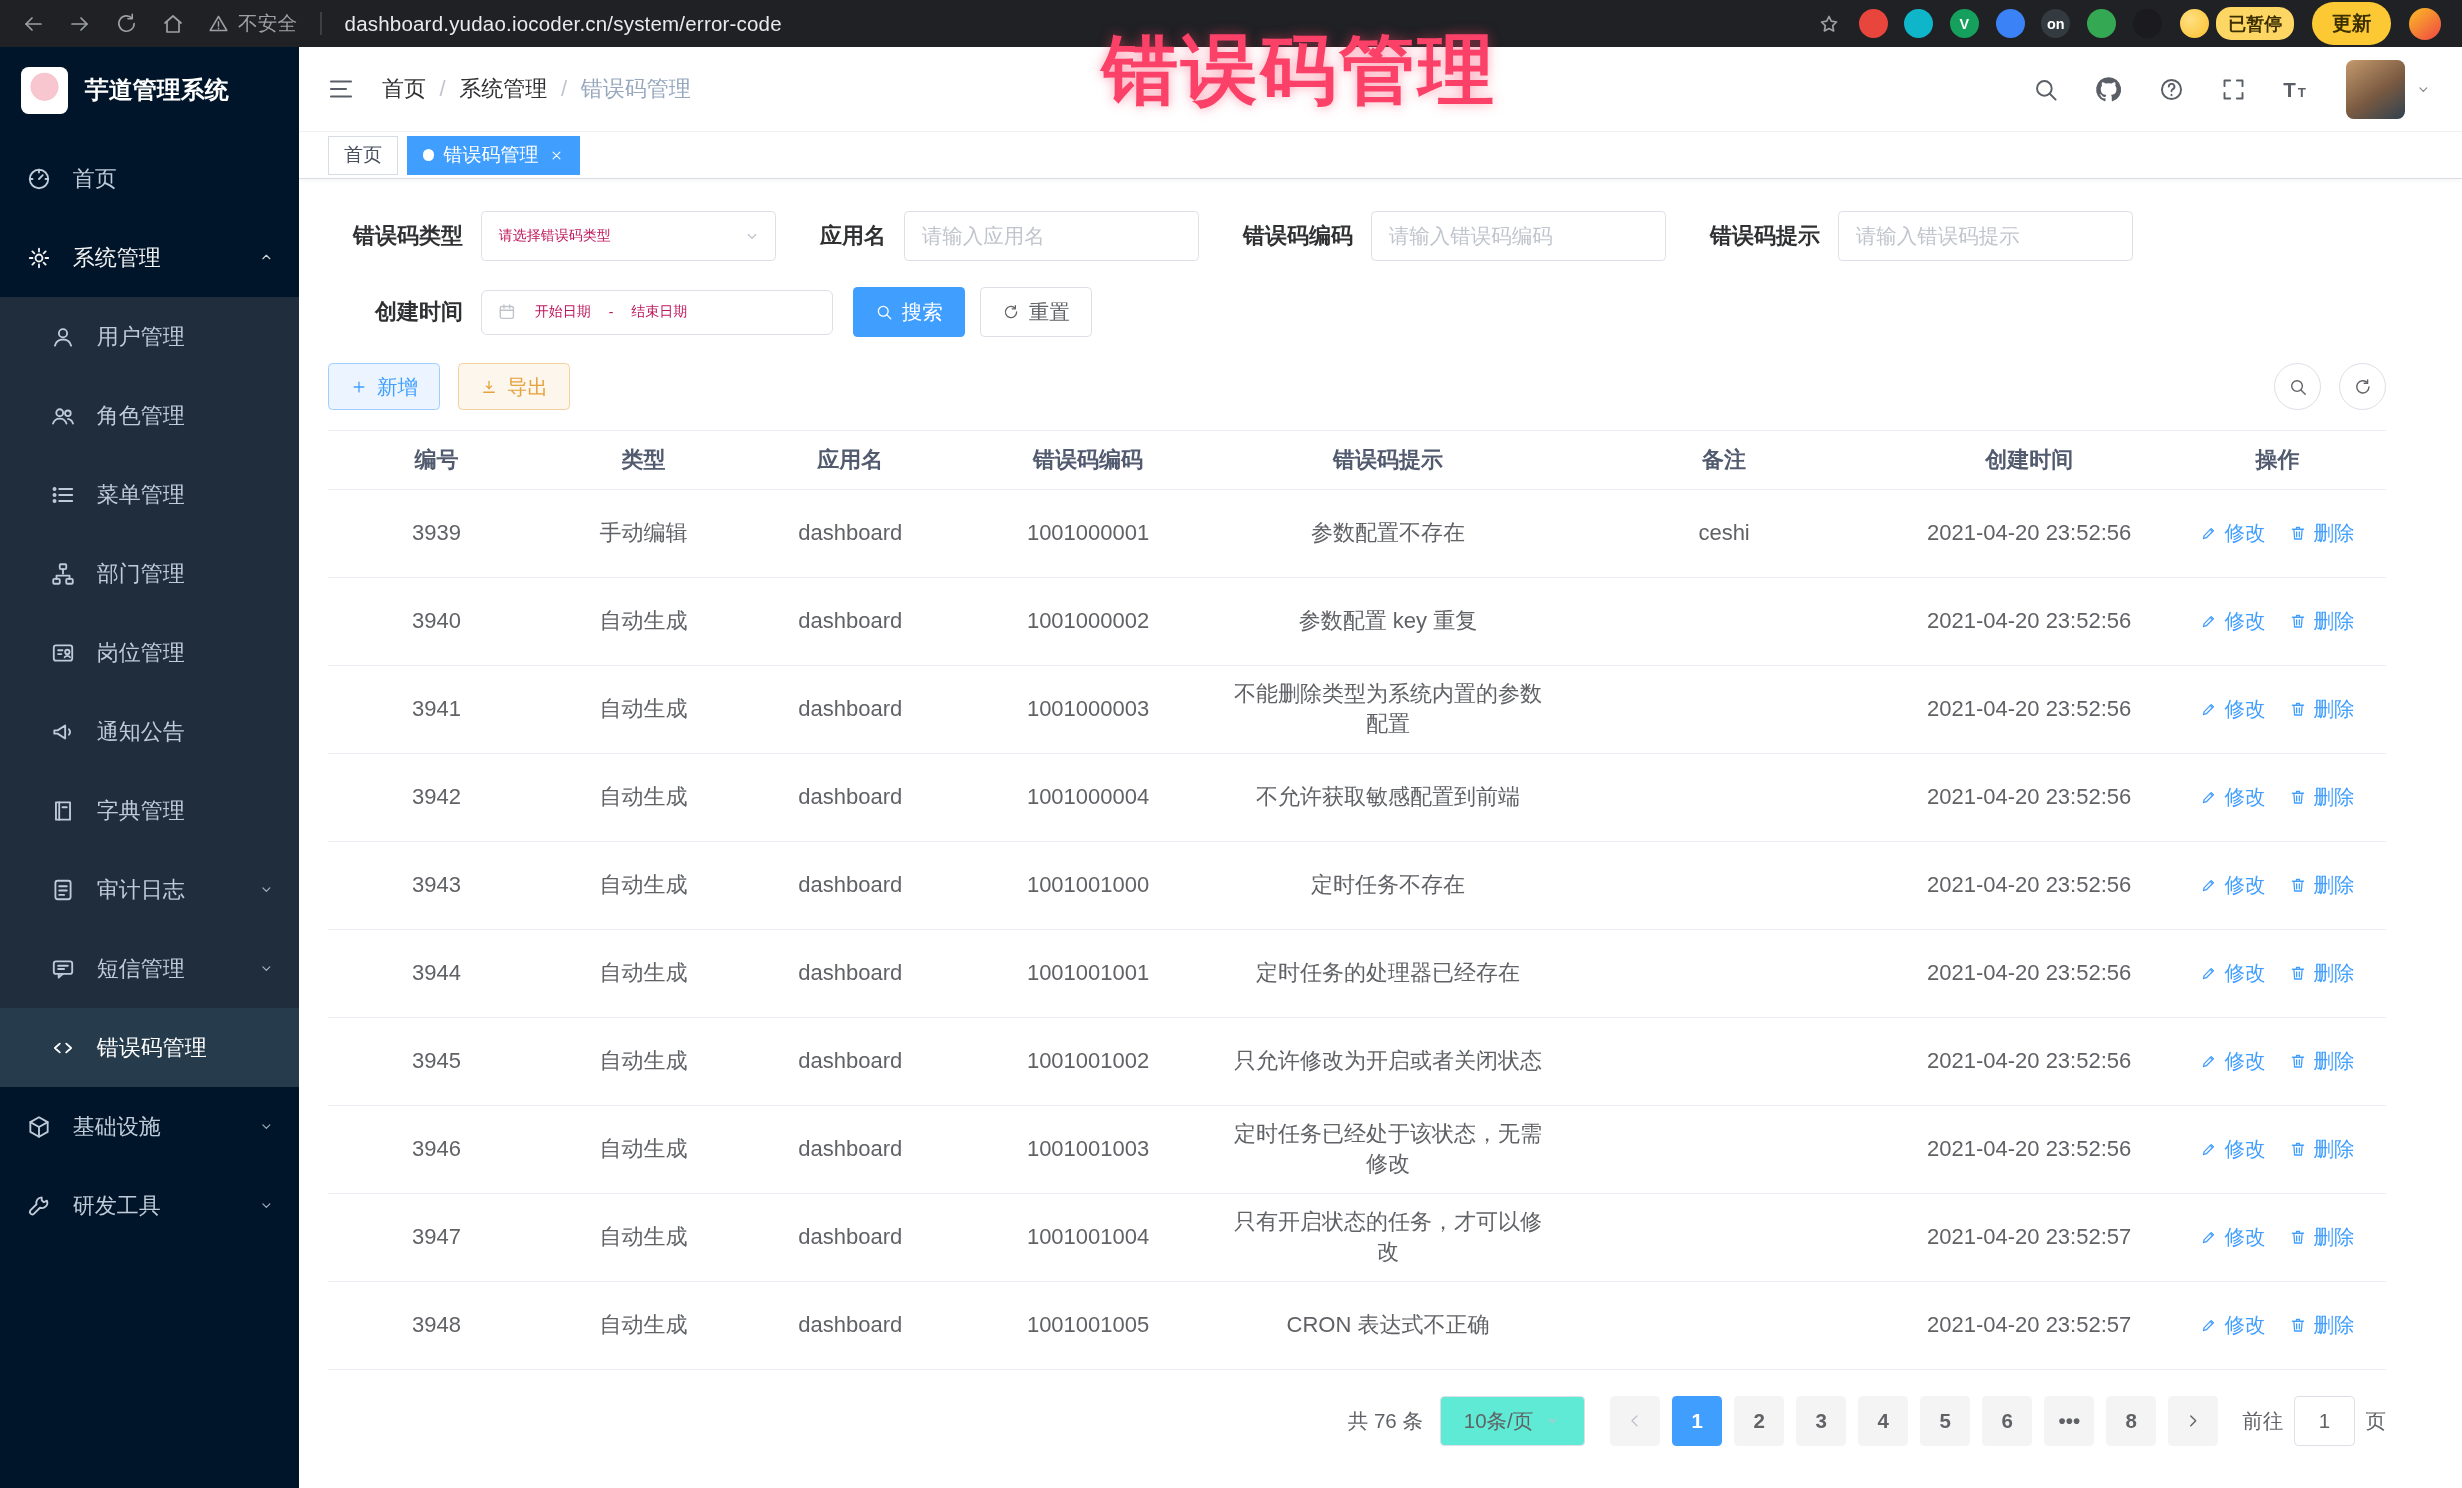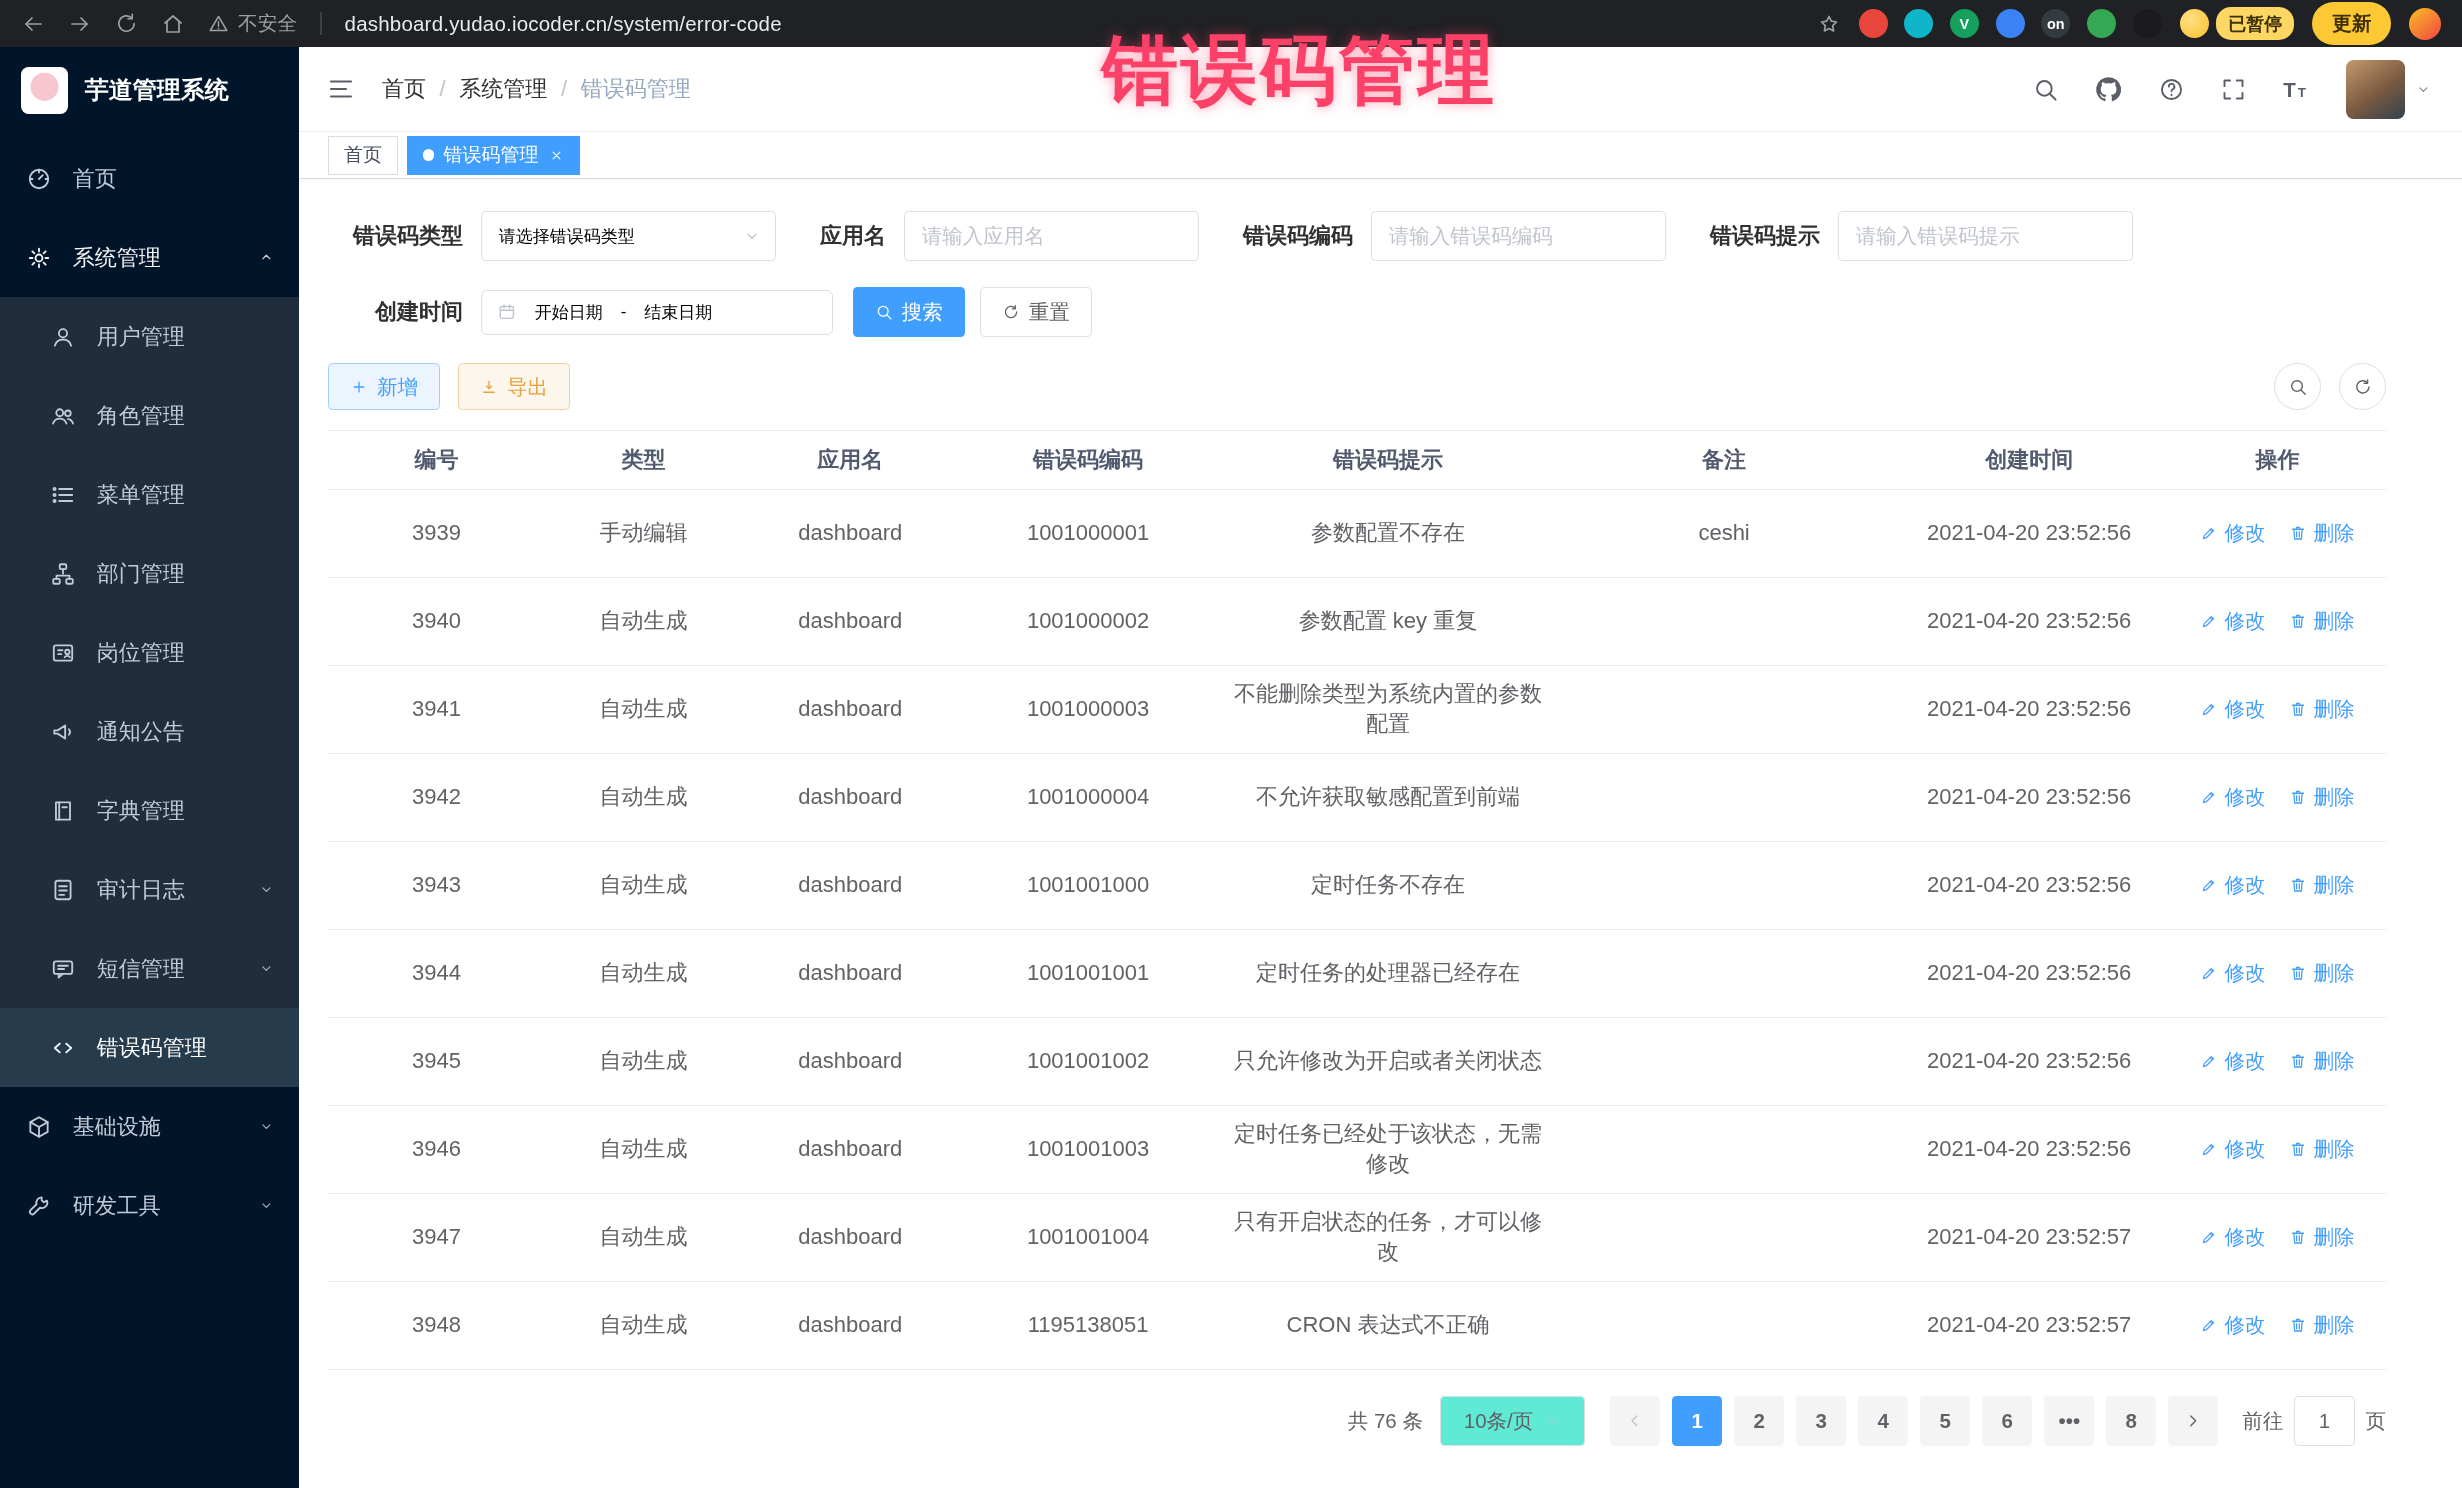--- a/index.html
+++ b/index.html
@@ -80,21 +80,21 @@
 
   .f-row{ display:flex; align-items:center; margin-bottom:26px; }
   .f-group{ display:flex; align-items:center; margin-right:44px; }
   .f-label{ font-size:22px; font-weight:700; color:#303133; margin-right:18px; white-space:nowrap; }
   .f-label.lead{ min-width:135px; text-align:right; }
   .f-input,.f-select{ width:295px; height:50px; border:0.8px solid #dcdfe6; border-radius:4.5px; background:#fff; }
   .f-input{ padding:0 16.7px; font-size:20.5px; color:#606266; outline:none; font-family:inherit; }
   .f-input::placeholder{ color:#c0c4cc; }
   .f-select{ display:flex; align-items:center; justify-content:space-between;
     padding:0 13.6px 0 16.7px; cursor:pointer; }
-  .ph{ color:#000000; font-size:17px; }
+  .ph{ color:#be185d; font-size:14px; }
   .sel-caret{ color:#c0c4cc; display:flex; }
   .f-date{ width:352px; height:45px; border:0.8px solid #dcdfe6; border-radius:6px; background:#fff;
     display:flex; align-items:center; gap:18px; padding:0 15px; cursor:pointer; }
   .cal{ color:#c0c4cc; display:flex; }
 
   .btn{ height:50px; border-radius:4.5px; font-size:20.5px; display:inline-flex; align-items:center;
     gap:9px; padding:0 21px; border:0.8px solid transparent; cursor:pointer;
     font-family:inherit; white-space:nowrap; }
   .btn .bi{ display:flex; }
   .btn-primary{ background:var(--accent); color:#fff; margin-left:19.7px; }
@@ -785,21 +785,21 @@
                       <path d="M4.5 7h15M10 7V4.5h4V7M6.5 7l1 13h9l1-13M10.2 10.5v6.5M13.8 10.5v6.5"></path>
                     </svg>
                   </span>
                   <span>删除</span>
                 </a></td>
             </tr>
             <tr>
               <td>3948</td>
               <td>自动生成</td>
               <td>dashboard</td>
-              <td>1195138051</td>
+              <td>1001001005</td>
               <td>CRON 表达式不正确</td>
               <td></td>
               <td>2021-04-20 23:52:57</td>
               <td><a class="op">
                   <span>
                     <svg viewBox="0 0 24 24" width="18" height="18" fill="none" stroke="currentColor" stroke-width="1.7" stroke-linecap="round" stroke-linejoin="round">
                       <path d="M4.5 19.5l1.2-4L15 6.2l2.8 2.8-9.3 9.3z"></path>
                       <path d="M13.8 7.4l2.8 2.8"></path>
                     </svg>
                   </span>

